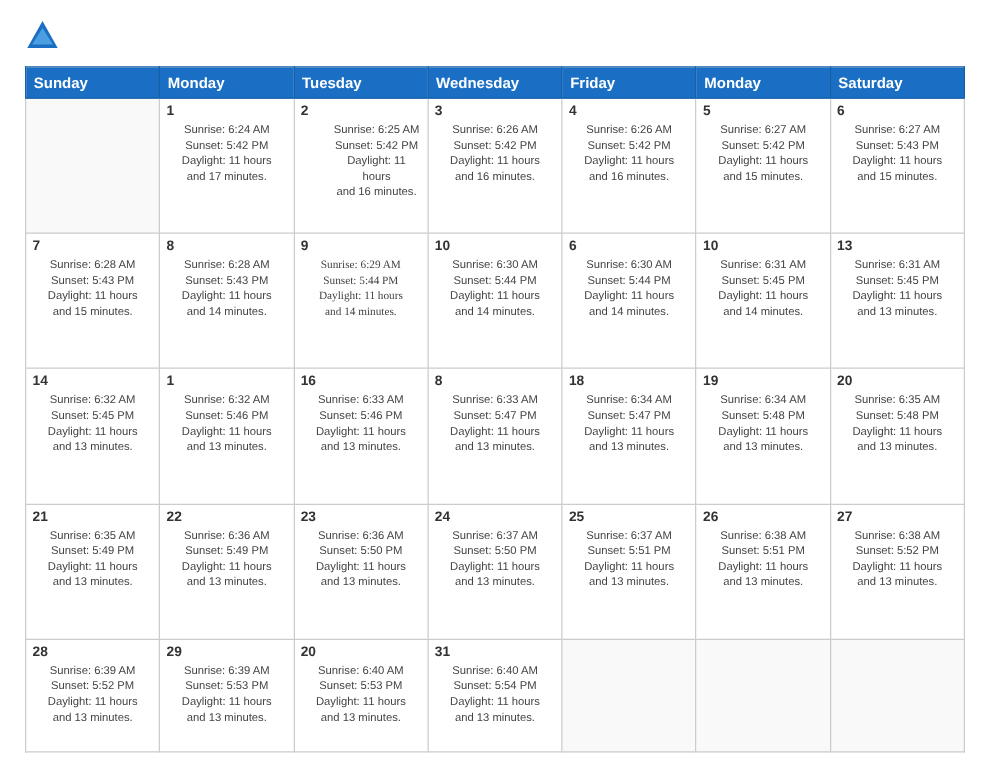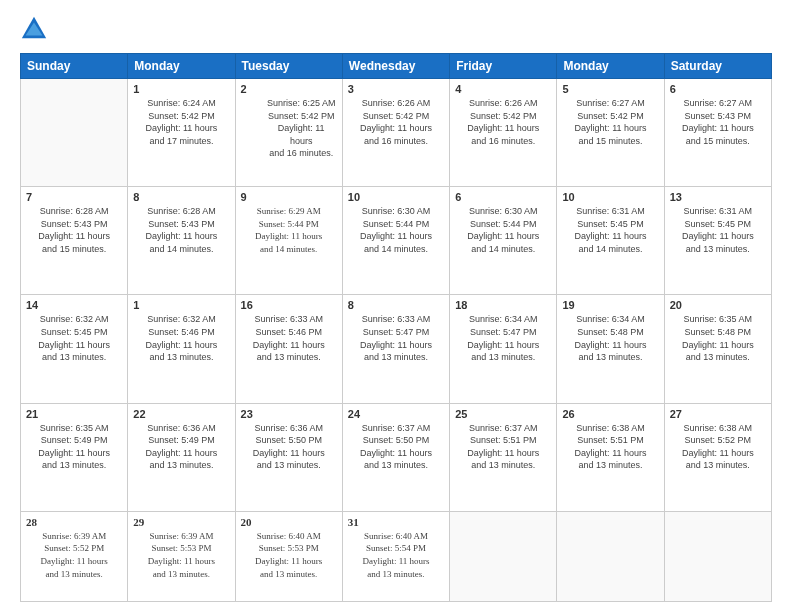--- a/index.html
+++ b/index.html
@@ -94,21 +94,20 @@
       margin-bottom: 2px;
     }
     .day-info {
       font-size: 9px;
       color: #444;
       line-height: 1.4;
       text-align: center;
     }
     tr:last-child td {
       height: 72px;
-      font-family: Liberation Serif, serif;
     }
   </style>
 </head>
 <body>
 
 <div class="page">
   <div class="header">
     <div class="logo">
       <svg class="logo-icon" viewBox="0 0 30 30">
         <polygon points="15,2 28,25 2,25" fill="#1a6fc4"></polygon>

